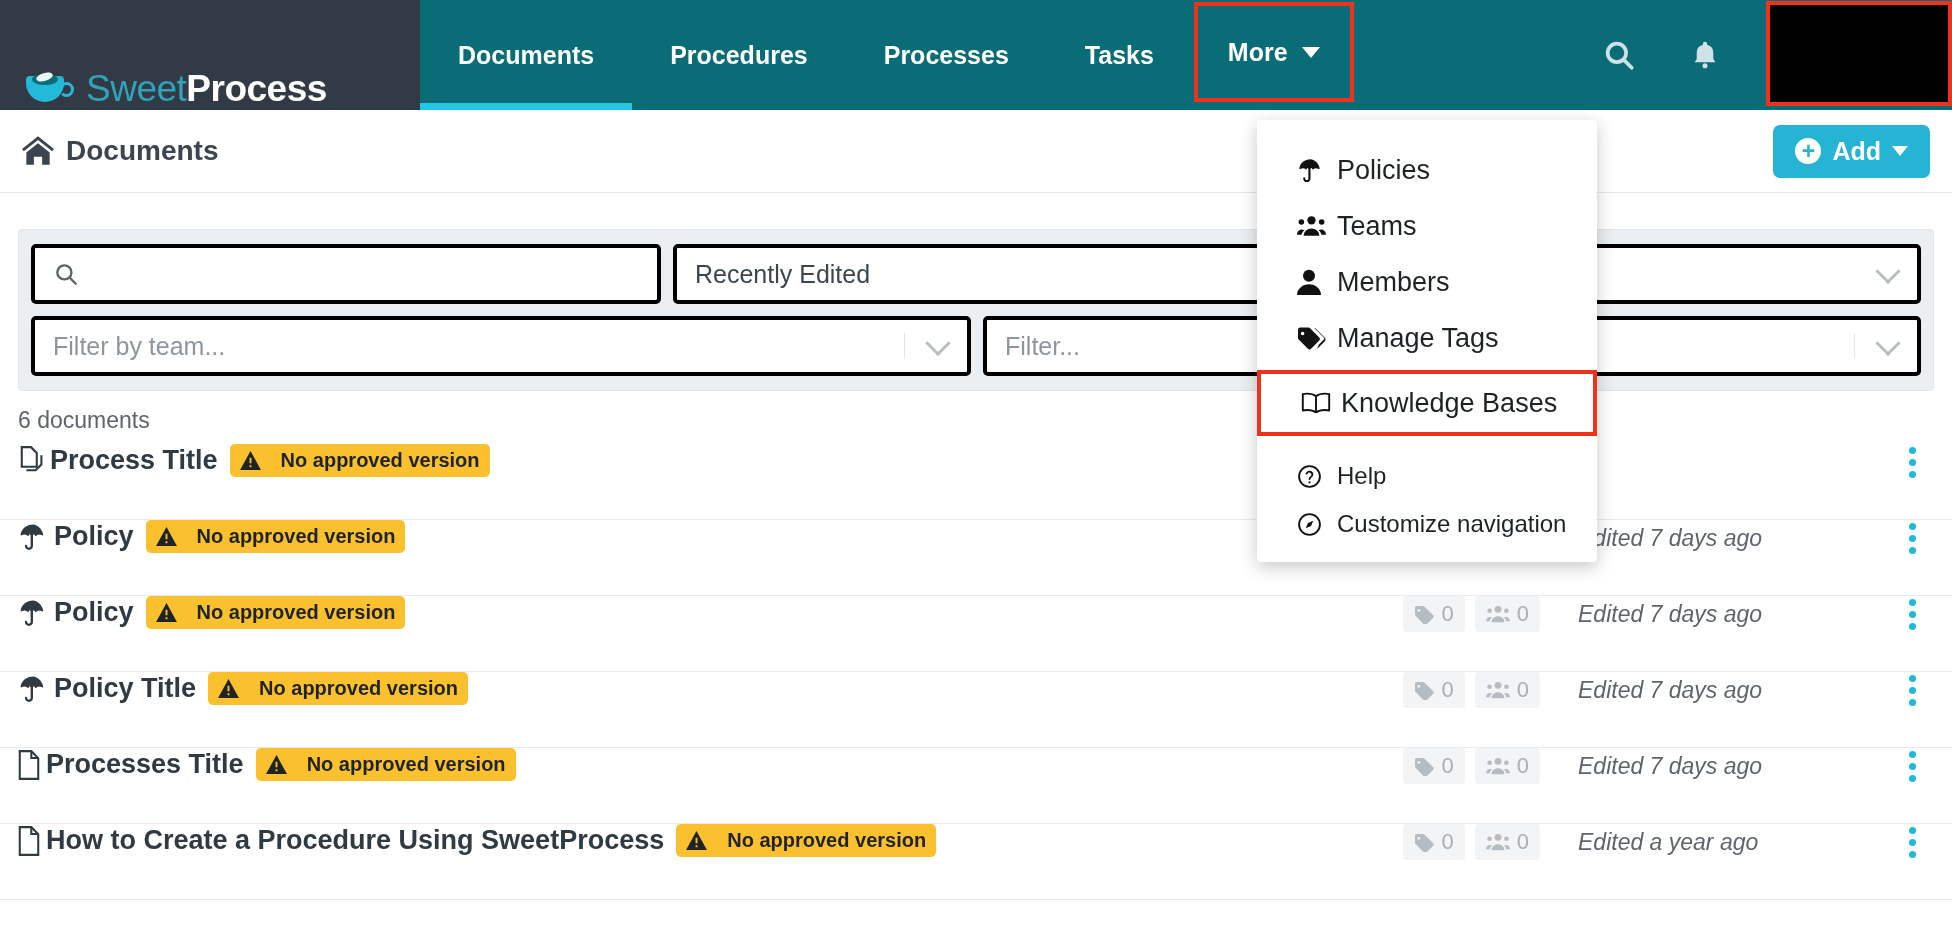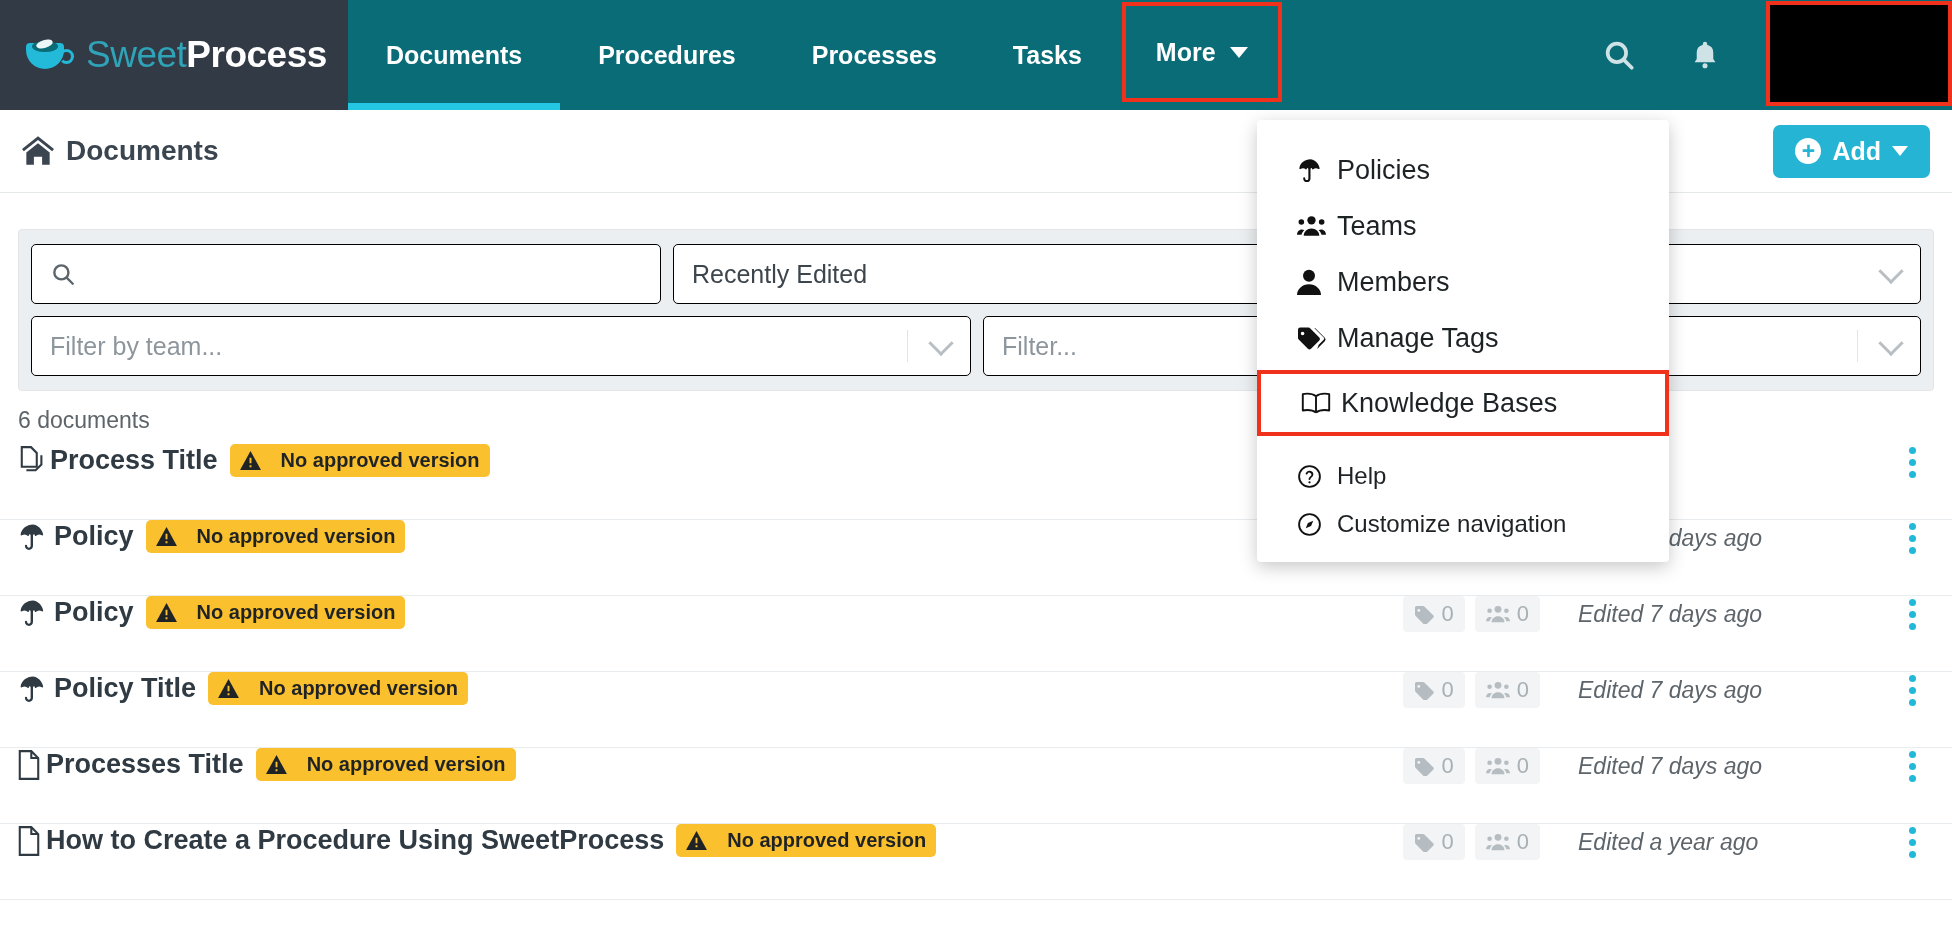--- a/index.html
+++ b/index.html
@@ -12,24 +12,24 @@
 
   
   .topnav {
     position: relative;
     height: 110px;
     display: flex;
     align-items: stretch;
     background: #0a6c77;
   }
   .logo-block {
-    width: 348px;
+    width: 420px;
     background: #323a45;
     display: flex;
-    align-items: center;
+    align-items: flex-end;
     padding-left: 22px;
     flex: none;
   }
   .logo-cup {
     width: 54px; height: 44px;
     position: relative;
     margin-right: 10px;
     flex: none;
   }
   .logo-cup .bowl {
@@ -160,21 +160,21 @@
     margin: 0 18px;
     background: #eceff1;
     border: 1px solid #e2e6e8;
     border-radius: 4px;
     padding: 14px 12px;
   }
   .filter-row { display: flex; gap: 12px; }
   .filter-row + .filter-row { margin-top: 12px; }
   .fld {
     background: #ffffff;
-    border: 1px solid #000000;
+    border: 4px solid #000000;
     border-radius: 5px;
     height: 60px;
     display: flex; align-items: center;
     padding: 0 18px;
     font-size: 25px;
     color: #4b5257;
     position: relative;
   }
   .fld.search { flex: 0 0 630px; }
   .fld.sort { flex: 1 1 auto; }
@@ -250,21 +250,21 @@
     cursor: pointer;
     margin-left: 12px;
   }
   .kebab i { width: 7px; height: 7px; border-radius: 50%; background: #22b8d8; display: block; }
 
   
   .dropdown {
     position: absolute;
     left: 1257px;
     top: 120px;
-    width: 412px;
+    width: 340px;
     background: #ffffff;
     border-radius: 4px;
     box-shadow: 0 5px 18px rgba(0,0,0,0.22);
     padding: 22px 0 14px;
     z-index: 60;
   }
   .dd-item {
     display: flex; align-items: center;
     height: 56px;
     padding: 0 26px 0 40px;

